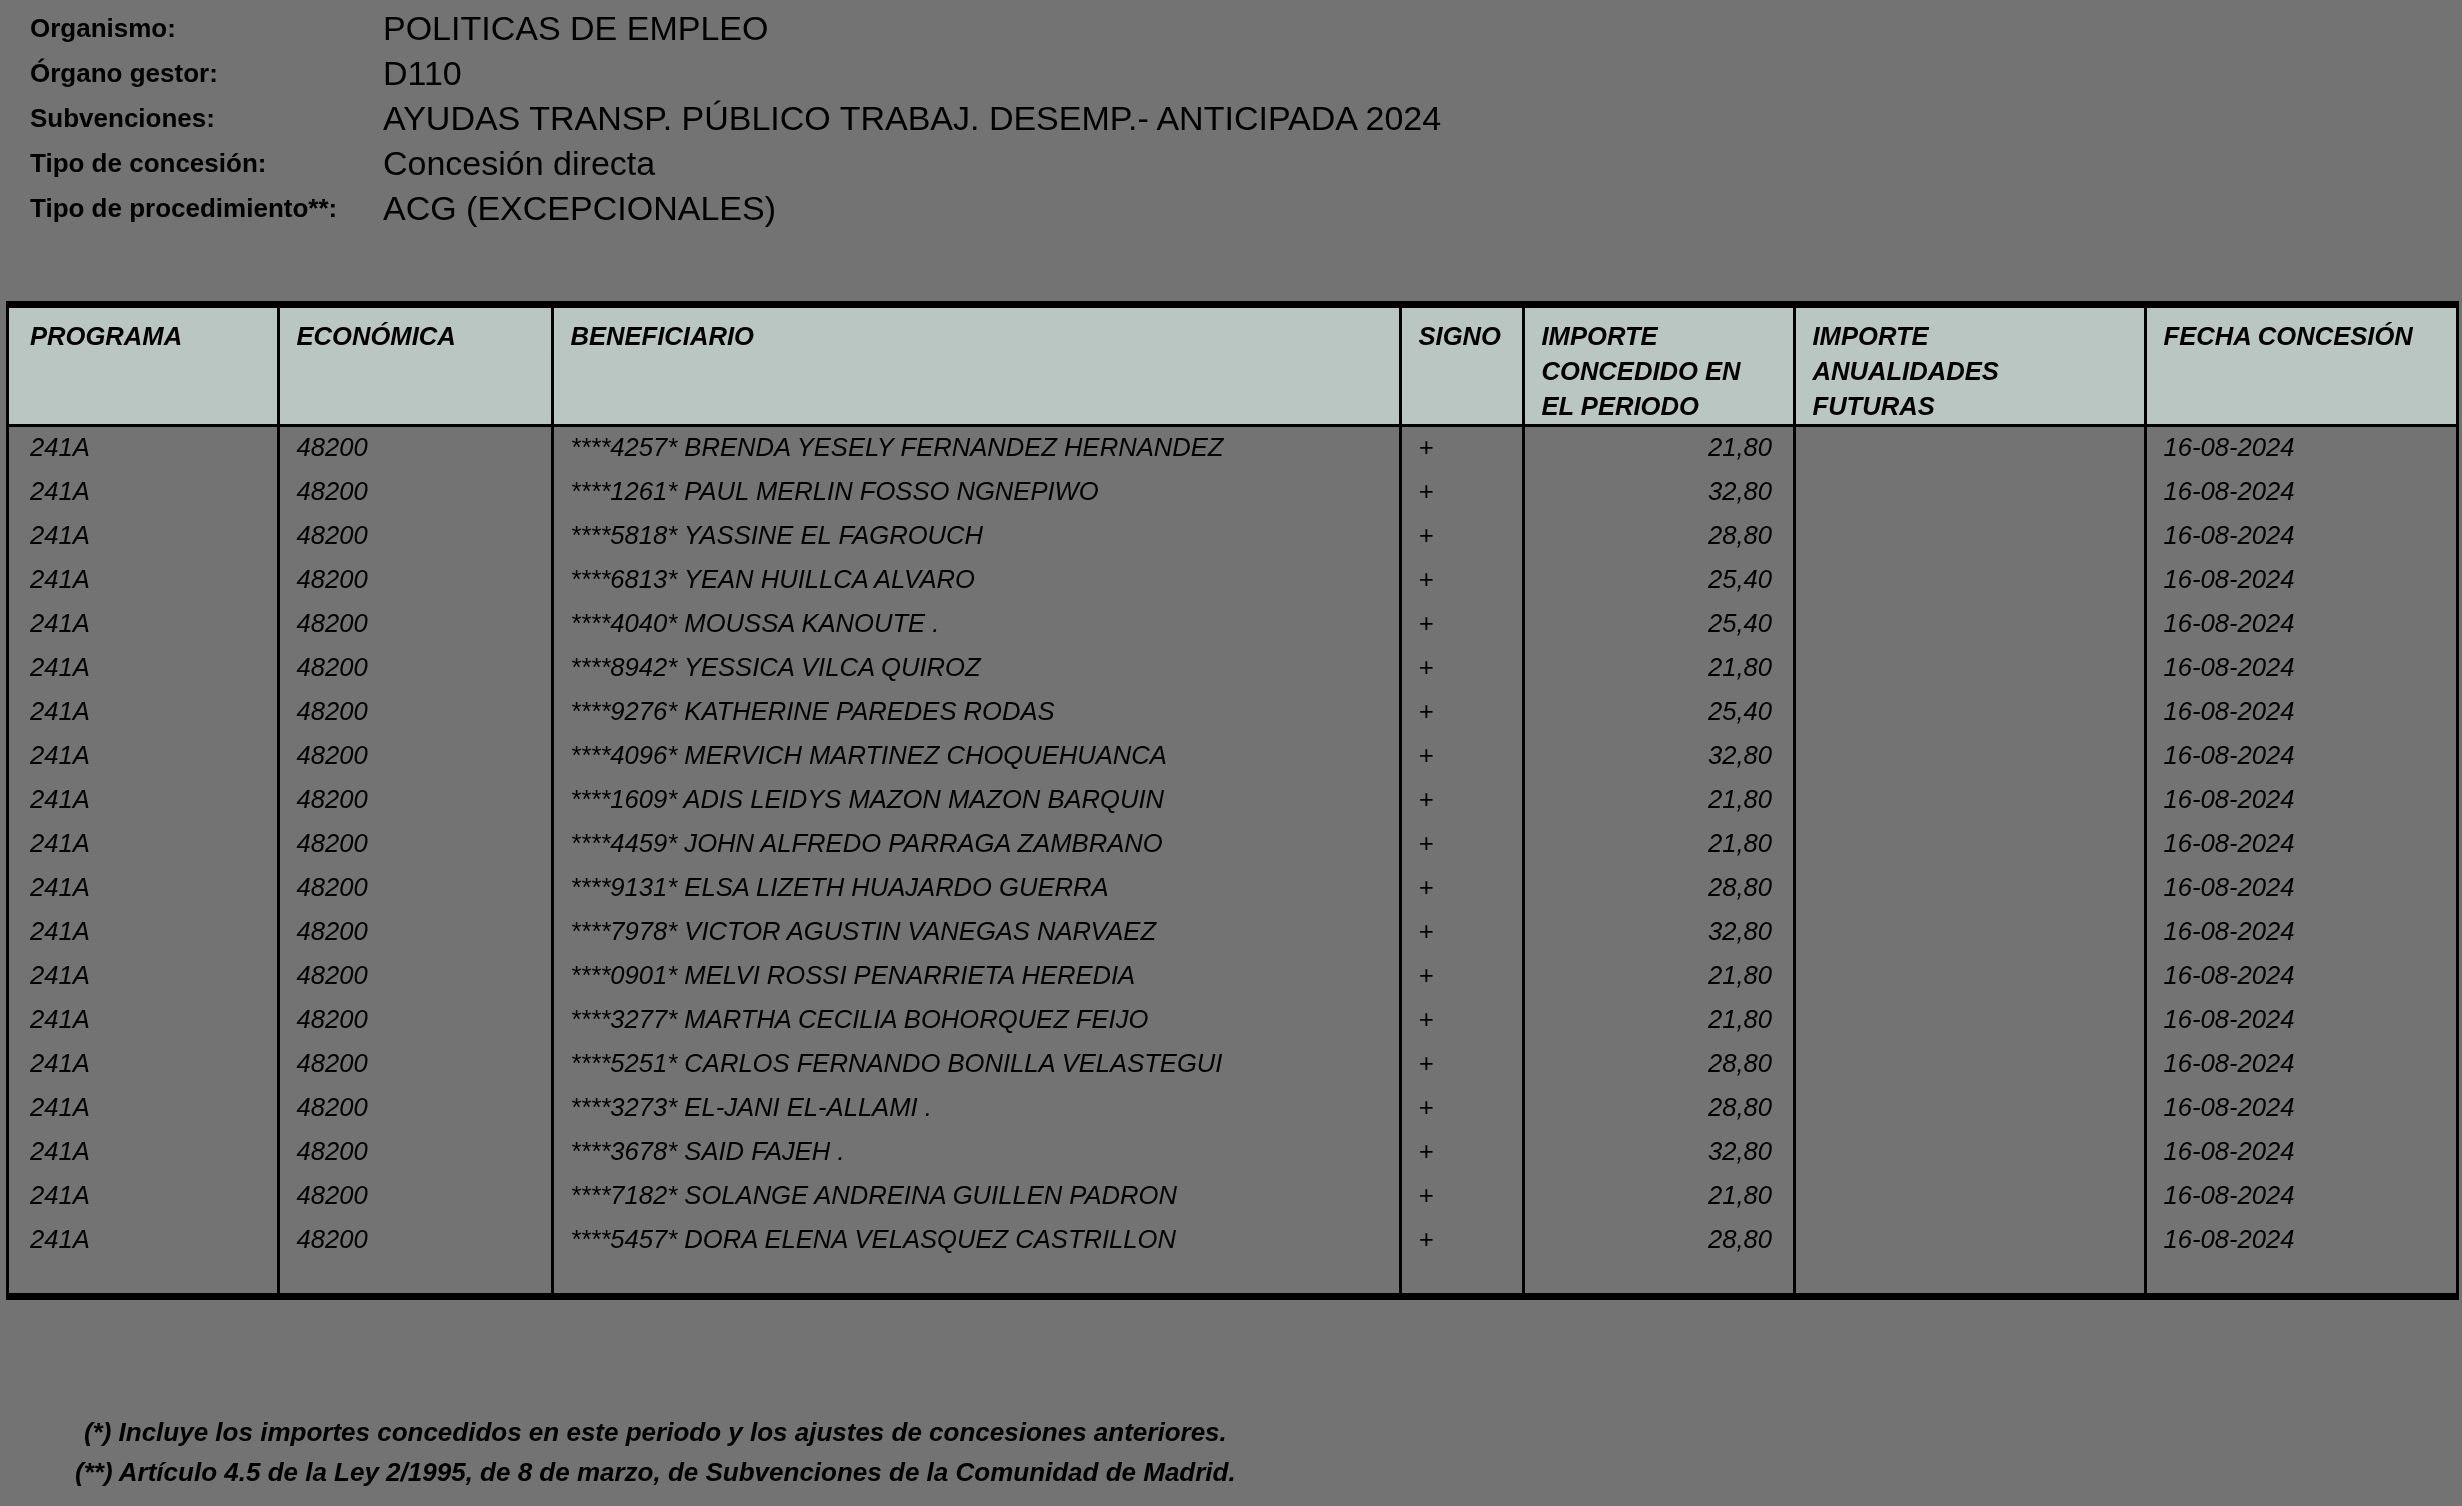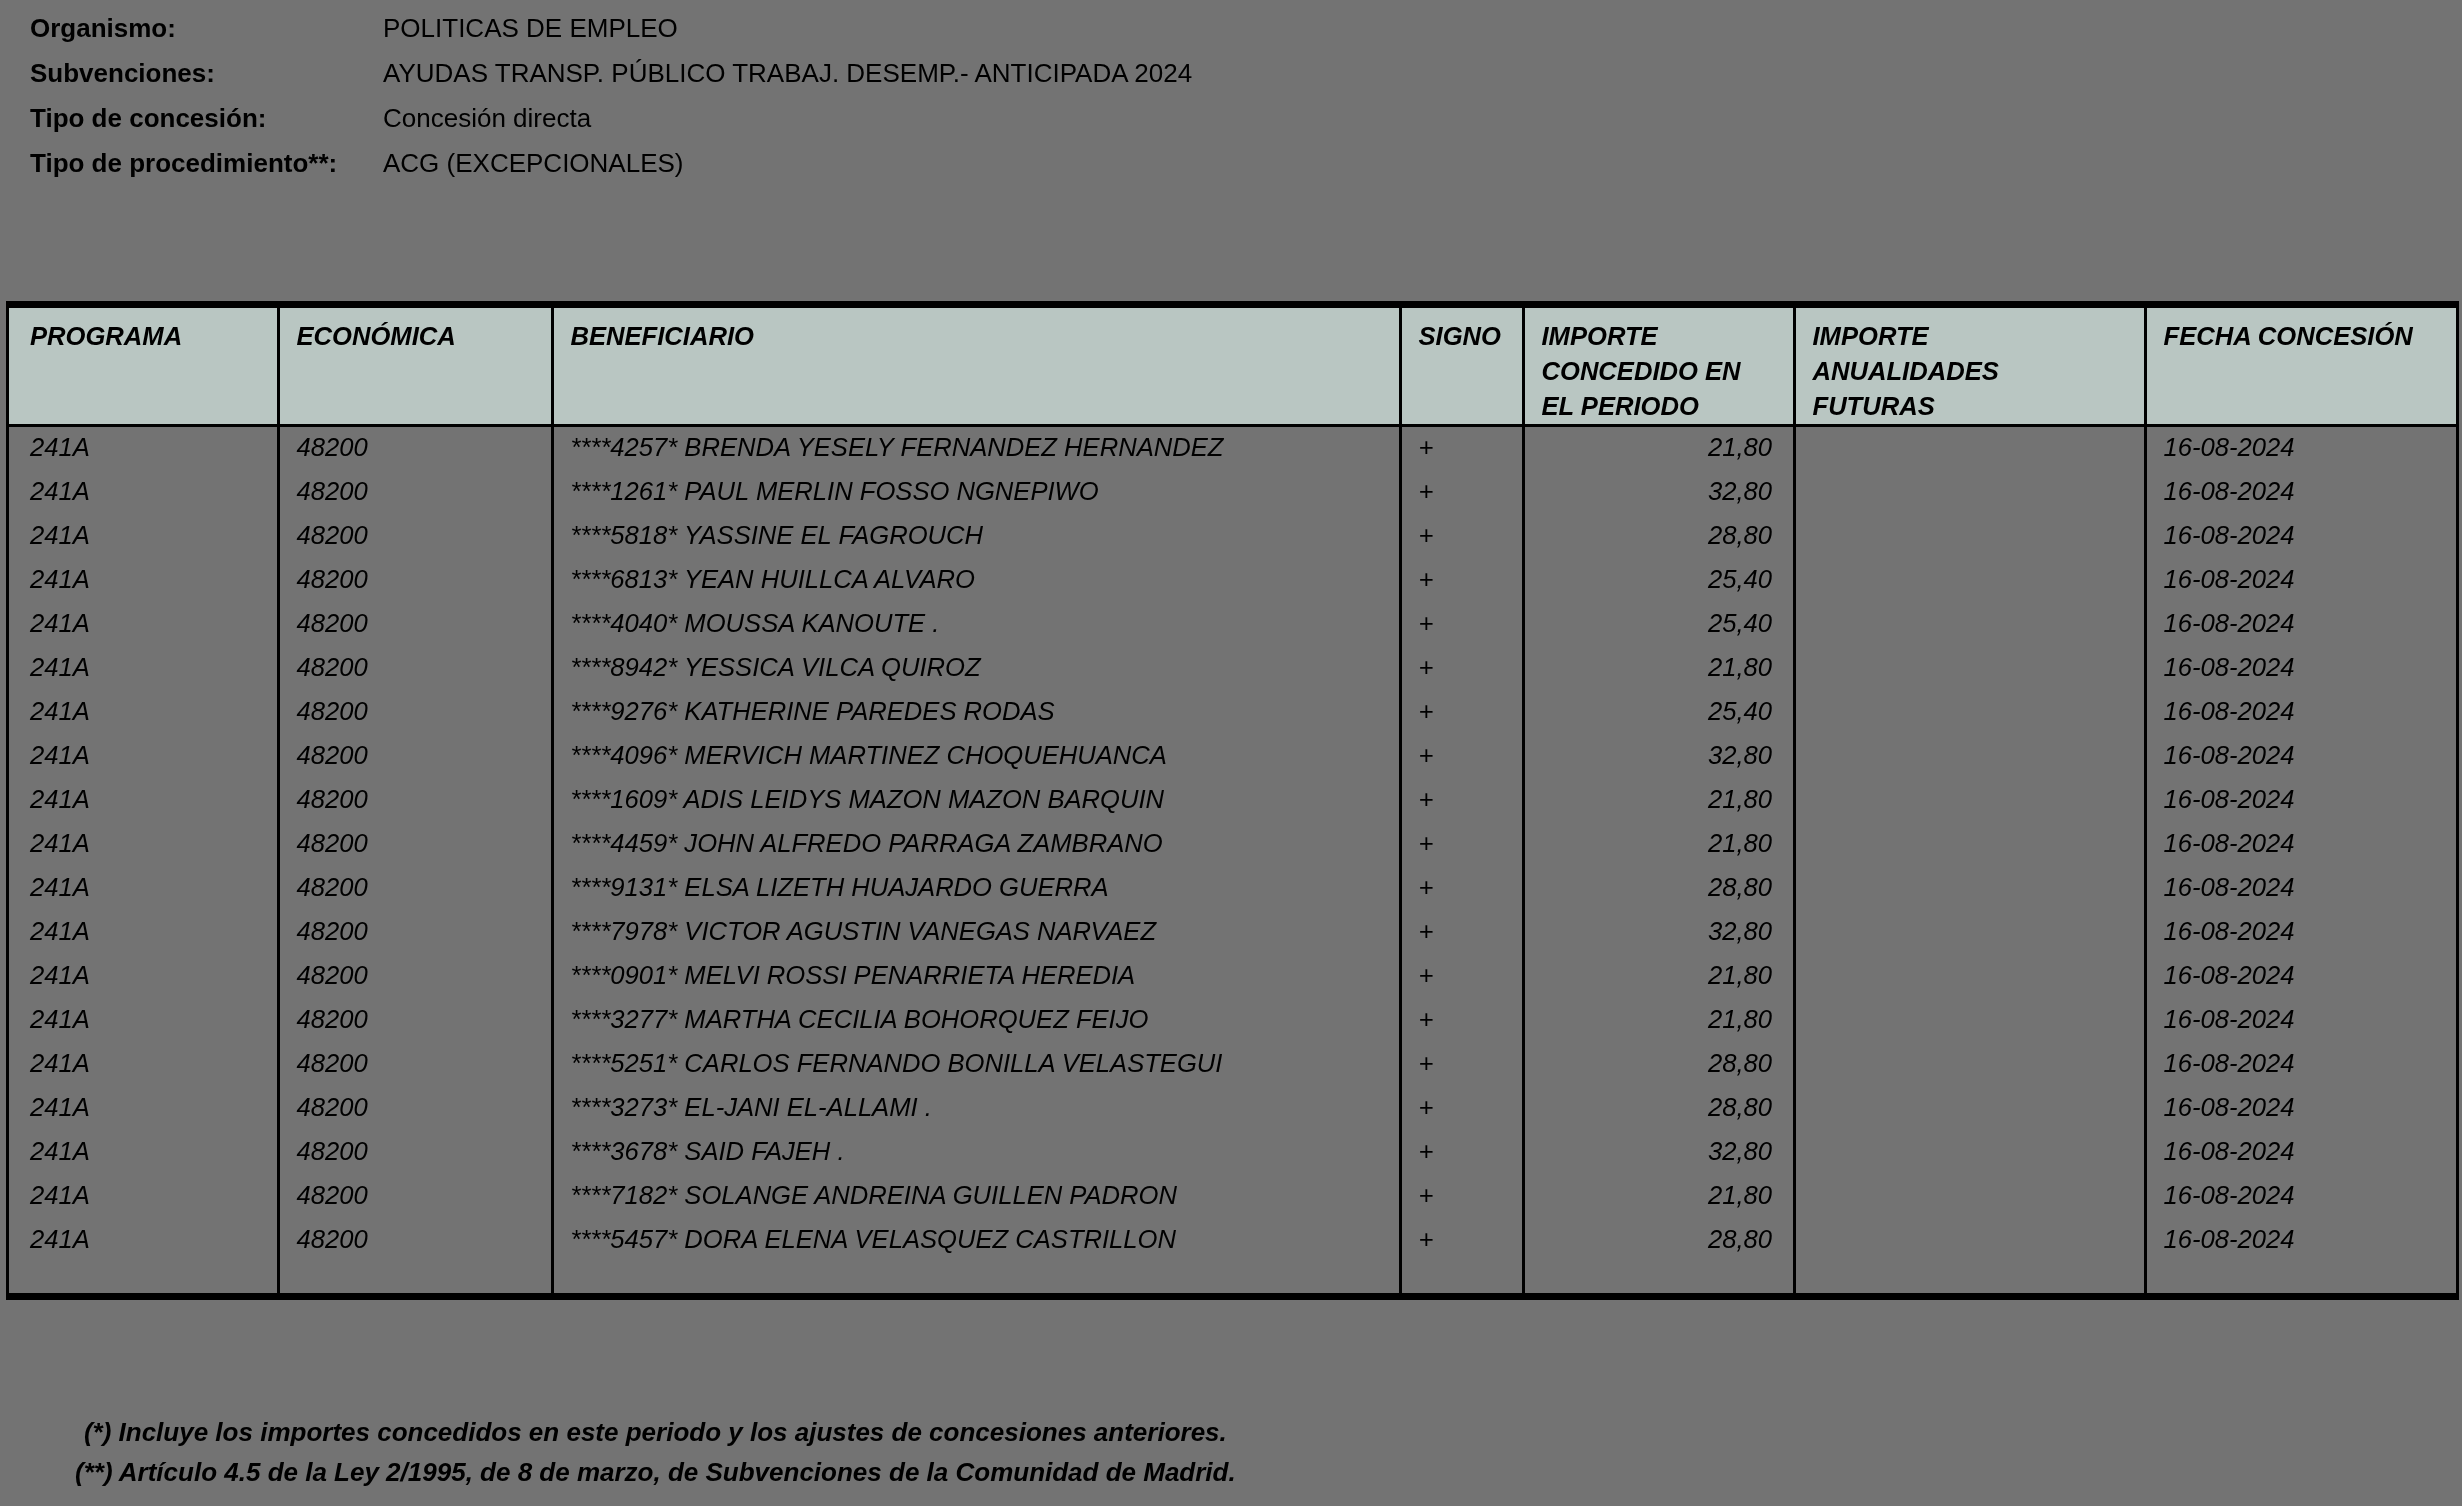--- a/index.html
+++ b/index.html
@@ -12,21 +12,21 @@
     background: #737373;
     font-family: "Liberation Sans", sans-serif;
     color: var(--ink);
     overflow: hidden;
   }
 
   
   .metadata { position: absolute; left: 30px; top: 6px; }
   .meta-row { display: flex; height: 45px; align-items: center; }
   .meta-label { width: 353px; font-weight: bold; font-size: 26px; flex: none; }
-  .meta-value { font-weight: normal; font-size: 26px; white-space: nowrap; }
+  .meta-value { font-weight: normal; font-size: 34px; white-space: nowrap; }
 
   
   table.grants {
     position: absolute;
     left: 6px;
     top: 301px;
     width: 2450px;
     border-collapse: collapse;
     table-layout: fixed;
     border-top: 7.5px solid var(--ink);
@@ -82,20 +82,24 @@
 
 <div class="page">
 
   <div class="metadata">
 
       <div class="meta-row">
         <span class="meta-label">Organismo:</span>
         <span class="meta-value">POLITICAS DE EMPLEO</span>
       </div>
 
+      <div class="meta-row">
+        <span class="meta-label">Órgano gestor:</span>
+        <span class="meta-value">D110</span>
+      </div>
 
       <div class="meta-row">
         <span class="meta-label">Subvenciones:</span>
         <span class="meta-value">AYUDAS TRANSP. PÚBLICO TRABAJ. DESEMP.- ANTICIPADA 2024</span>
       </div>
 
       <div class="meta-row">
         <span class="meta-label">Tipo de concesión:</span>
         <span class="meta-value">Concesión directa</span>
       </div>

